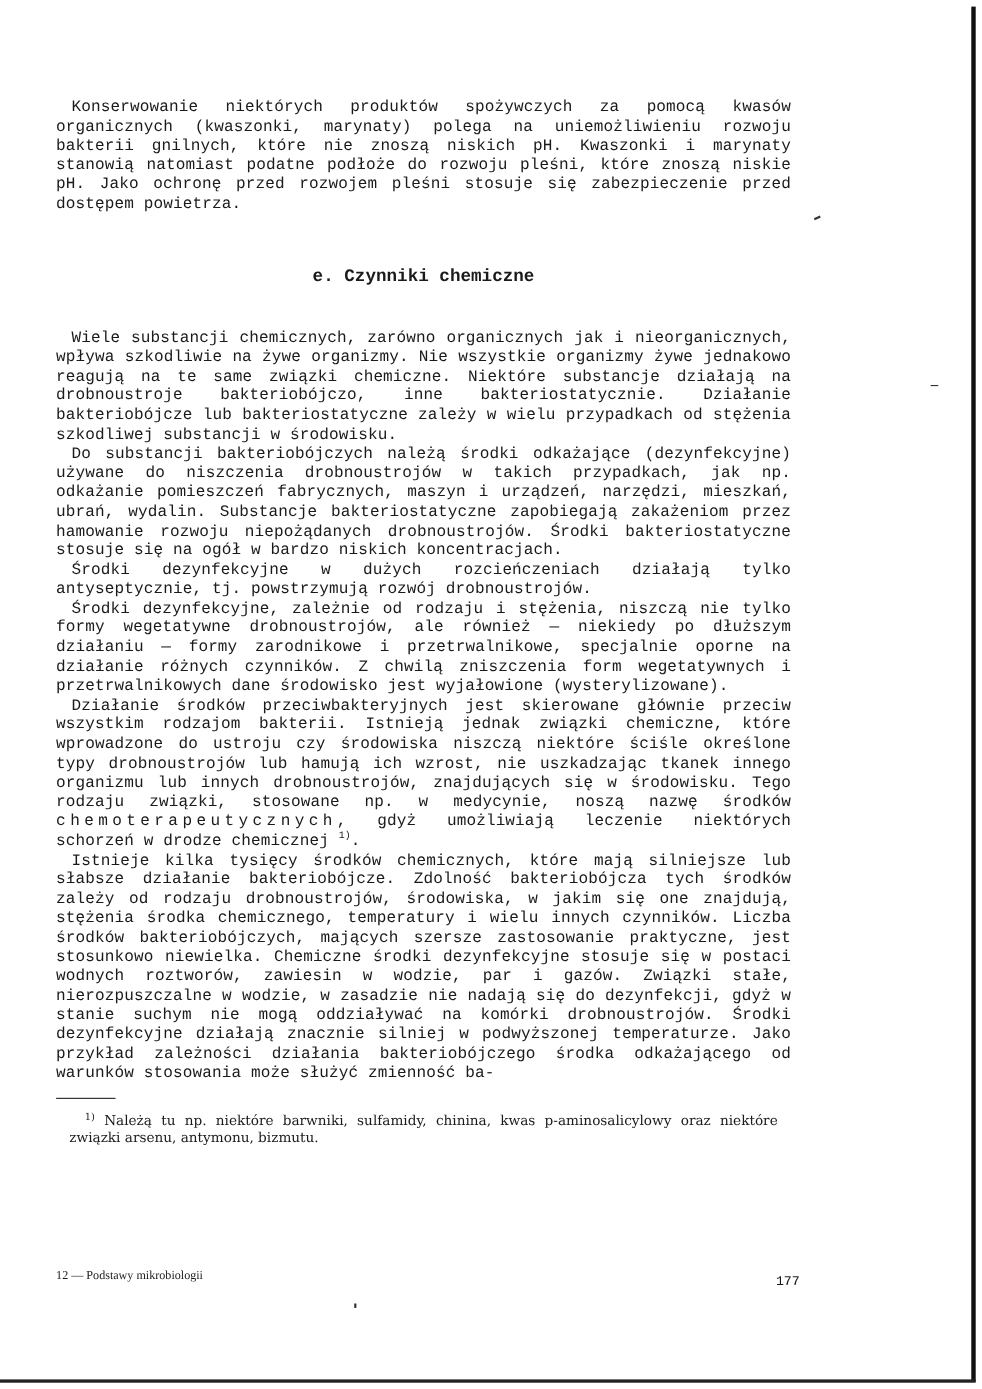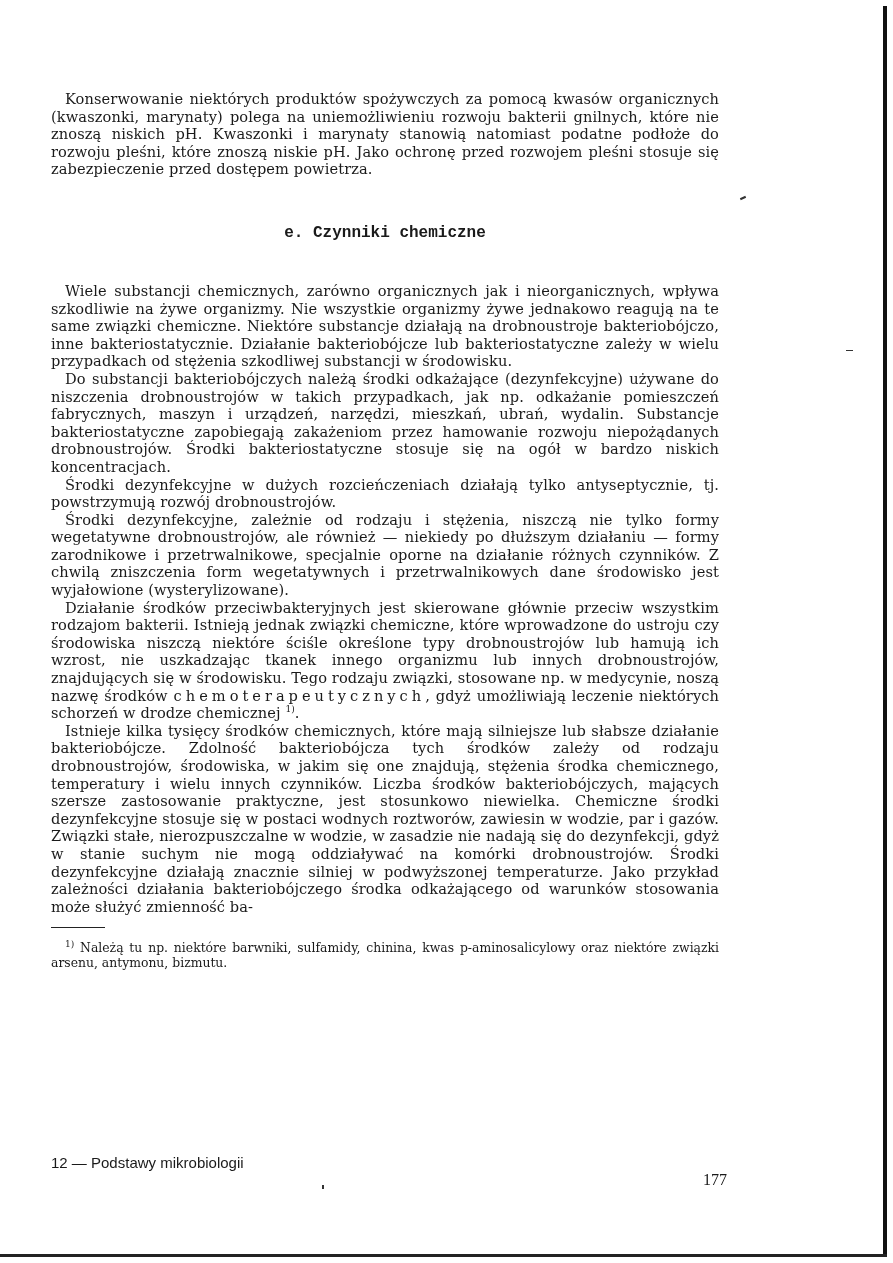--- a/index.html
+++ b/index.html
@@ -12,41 +12,41 @@
   }
   .page-edge-bottom {
     position: absolute; left: 0; top: 1254px; width: 887px; height: 3px; background: #222;
   }
   .content {
     position: absolute; left: 51px; top: 90px; width: 668px;
   }
   .body-text {
     font-size: 14.6px; line-height: 17.6px; text-align: justify; letter-spacing: 0.1px; margin-top: 40px;
   }
-  .para { margin: 0; text-indent: 14px; }
+  .para { margin: 0; text-indent: 14px; font-family: Liberation Mono, monospace; }
   .heading {
     text-align: center; font-weight: bold; font-size: 15px; margin: 46px 0 20px 0;
     font-family: Liberation Mono, monospace; font-size: 16px;
   }
   .spaced { letter-spacing: 4px; }
   .footnote-rule {
     width: 54px; height: 1px; background: #222; margin: 12px 0 12px 0;
   }
   .footnote {
-    font-size: 12.4px; line-height: 15px; text-align: justify; text-indent: 14px; margin: 0;
+    font-size: 12.4px; line-height: 15px; text-align: justify; text-indent: 14px; margin: 12px;
   }
   sup { font-size: 9px; vertical-align: super; line-height: 0; }
   .footer {
     position: absolute; left: 51px; top: 1150px; width: 668px; height: 30px;
   }
   .footer-left {
-    position: absolute; left: 0; top: 4px; font-size: 15px; font-family: Liberation Sans, sans-serif;
+    position: absolute; left: 0; top: 4px; font-size: 11px; font-family: Liberation Serif, serif;
   }
   .footer-right {
-    position: absolute; right: -8px; top: 21px; font-size: 16px; font-family: Liberation Serif, serif;
+    position: absolute; right: -8px; top: 8px; font-size: 12px; font-family: Liberation Mono, monospace;
   }
   .speck { position: absolute; background: #333; }
 </style>
 </head>
 <body>
 
 <div class="page-edge-right"></div>
 <div class="page-edge-bottom"></div>
 
 <span class="speck" style="left:740px;top:197px;width:6px;height:2px;transform:rotate(-25deg);"></span>

